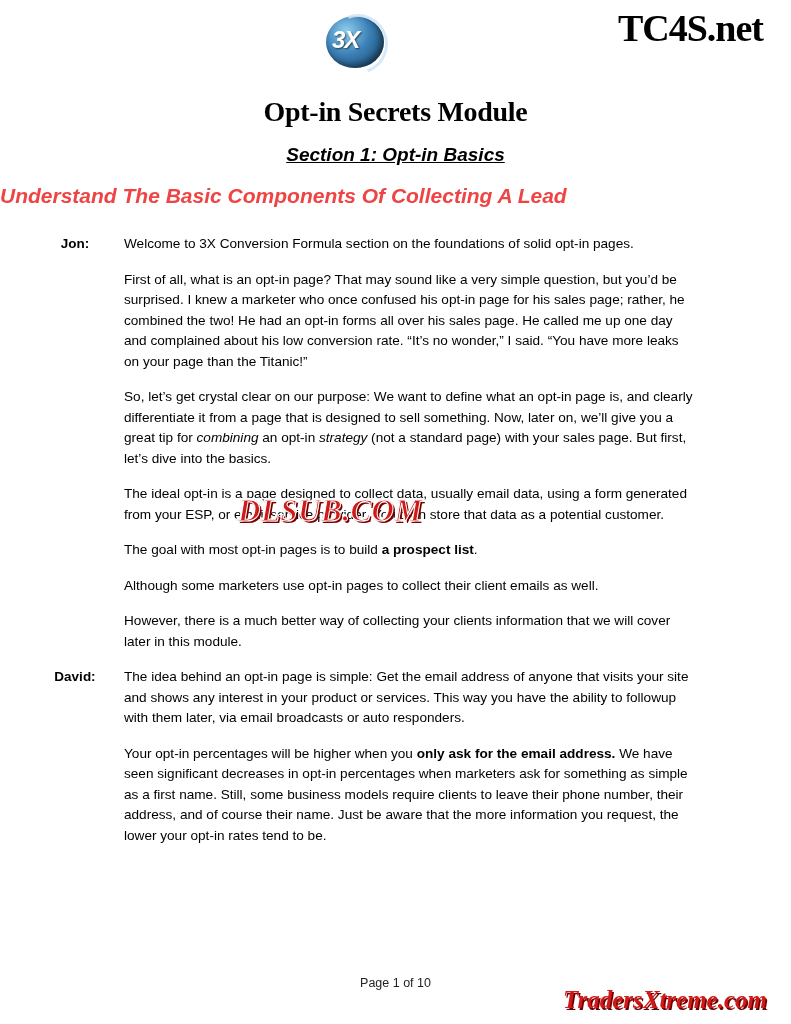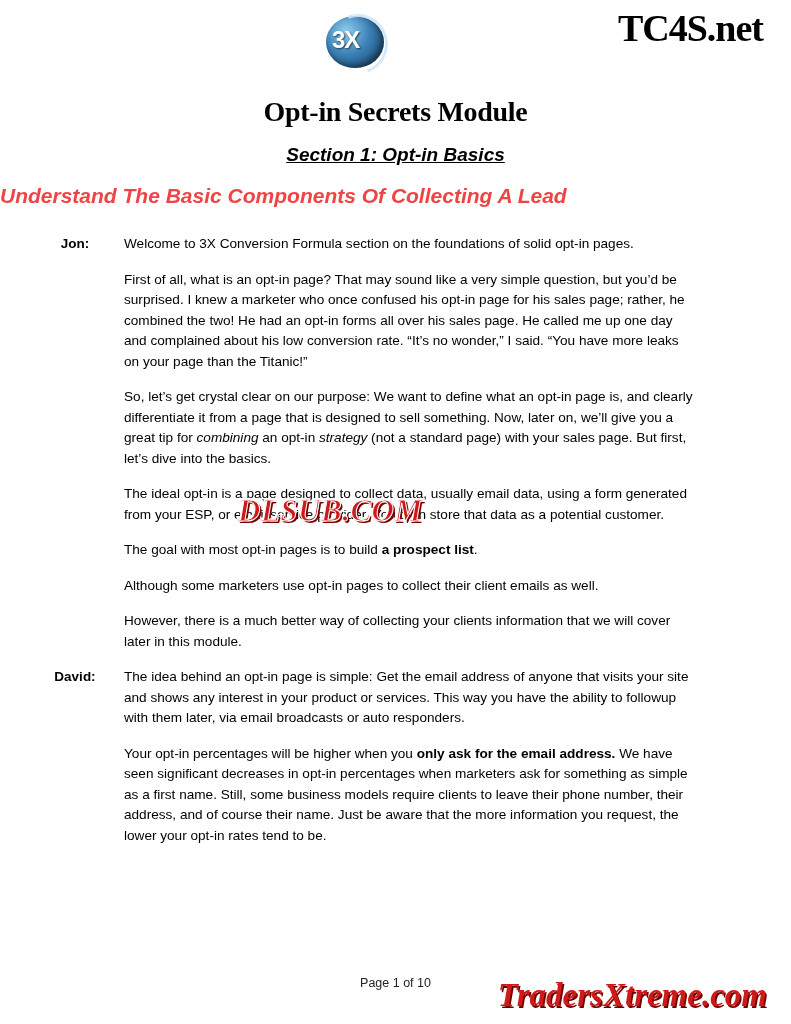--- a/index.html
+++ b/index.html
@@ -44,20 +44,21 @@
     border-radius: 50%;
     background: radial-gradient(circle at 35% 30%, #8fd0f0 0%, #3a7fb5 45%, #17405f 100%);
     box-shadow: inset -3px -3px 6px rgba(0,0,0,0.45);
   }
   .logo-3x {
     position: absolute;
     left: 6px;
     top: 14px;
     font-family: "Liberation Sans", sans-serif;
     font-weight: bold;
+    font-style: italic;
     font-size: 24px;
     color: #ffffff;
     text-shadow: 1px 1px 2px rgba(0,0,0,0.6);
     letter-spacing: -1px;
   }
   .logo-arc {
     position: absolute;
     left: 2px;
     top: 2px;
     width: 54px;
@@ -194,21 +195,21 @@
     z-index: 5;
     pointer-events: none;
   }
   .wm-traders {
     position: absolute;
     right: 24px;
     bottom: 10px;
     font-family: "Liberation Serif", serif;
     font-weight: bold;
     font-style: italic;
-    font-size: 33px;
+    font-size: 25px;
     color: #d01a1a;
     text-shadow:
        1.5px 1.5px 0 #6e0000,
       -1px -1px 0 #ffffff;
     z-index: 5;
   }
 
   
   .footer {
     position: absolute;

